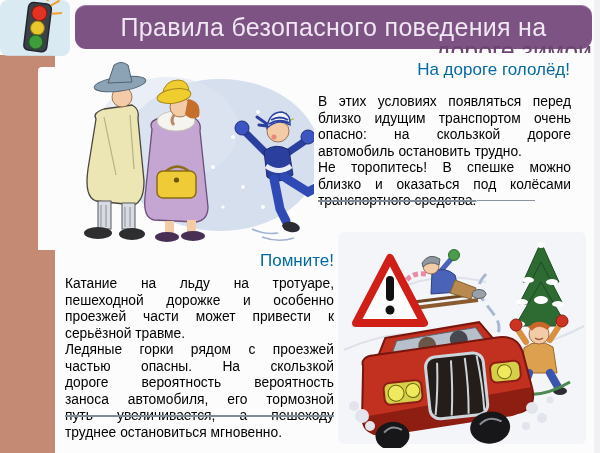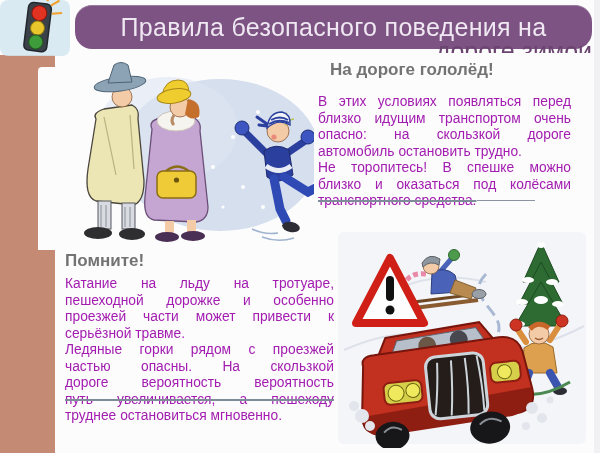--- a/index.html
+++ b/index.html
@@ -8,30 +8,30 @@
   .slide{position:relative;width:600px;height:453px;background:#fcfcfd;overflow:hidden;}
 
   
   .salmon-main{position:absolute;left:0;top:55px;width:55px;bottom:0;background:#c48a74;}
   .white-panel{position:absolute;left:38px;top:67px;right:0;bottom:0;background:#fcfcfd;border-top-left-radius:4px;}
   .salmon-step{position:absolute;left:38px;top:250px;width:17px;bottom:0;background:#c48a74;}
   .right-margin{position:absolute;right:0;top:0;width:6px;bottom:0;background:#f1f1f4;}
 
   
   .header-bar{position:absolute;left:75px;top:5px;width:517px;height:43px;background:#7d5383;
-              border-radius:17px;border-top:1px solid #9a7aa0;display:flex;align-items:center;justify-content:center;}
+              border-radius:11px;border-top:1px solid #9a7aa0;display:flex;align-items:center;justify-content:center;}
   .header-title{color:#efe7f2;font-size:25px;letter-spacing:0.3px;white-space:nowrap;}
   .header-line2-clip{position:absolute;left:75px;top:44px;width:517px;height:9px;overflow:hidden;text-align:right;}
   .header-line2-clip span{display:inline-block;color:#6b4470;font-size:25px;line-height:25px;margin-top:-5px;white-space:nowrap;}
 
   
-  .heading{position:absolute;font-weight:bold;font-size:17px;color:#737373;text-align:left;}
+  .heading{position:absolute;font-weight:normal;font-size:17px;color:#0369a1;text-align:right;}
   .heading.right{left:330px;top:60px;width:240px;}
   .heading.left{left:65px;top:251px;width:269px;}
-  .para{position:absolute;font-size:13.8px;line-height:16.5px;color:#a21caf;}
+  .para{position:absolute;font-size:13.8px;line-height:16.5px;color:#000000;}
   .para.right{left:318px;top:94px;width:253px;}
   .para.left{left:65px;top:276px;width:269px;}
   .line{white-space:nowrap;text-align:left;}
   .line.j{white-space:normal;text-align:justify;text-align-last:justify;}
   .line.strike{text-decoration:line-through;text-decoration-thickness:1.5px;text-decoration-color:#7e8b99;}
   .line.ext::after{content:"";display:inline-block;width:58px;border-top:1.5px solid #8a94a1;vertical-align:4px;margin-left:1px;}
 
   
   .illus1{position:absolute;left:38px;top:57px;width:276px;height:190px;}
   .illus2{position:absolute;left:336px;top:230px;width:254px;height:218px;}
@@ -159,20 +159,21 @@
 
   <div class="heading left">Помните!</div>
   <div class="para left">
       <div class="line j">Катание на льду на тротуаре,</div>
       <div class="line j">пешеходной дорожке и особенно</div>
       <div class="line j">проезжей части может привести к</div>
       <div class="line">серьёзной травме.</div>
       <div class="line j">Ледяные горки рядом с проезжей</div>
       <div class="line j">частью опасны. На скользкой</div>
       <div class="line j">дороге вероятность вероятность</div>
+      <div class="line j">заноса автомобиля, его тормозной</div>
       <div class="line j strike">путь увеличивается, а пешеходу</div>
       <div class="line">труднее остановиться мгновенно.</div>
     </div>
 
   <div class="illus2">
     <svg width="254" height="218" viewBox="0 0 254 218">
       <rect x="2" y="2" width="248" height="212" rx="6" fill="#f4f5f8"></rect>
       <g stroke="#dde1ea" stroke-width="2" fill="none">
         <path d="M8,120 Q70,92 125,112 T248,96"></path>
         <path d="M60,60 Q100,40 150,52"></path>

